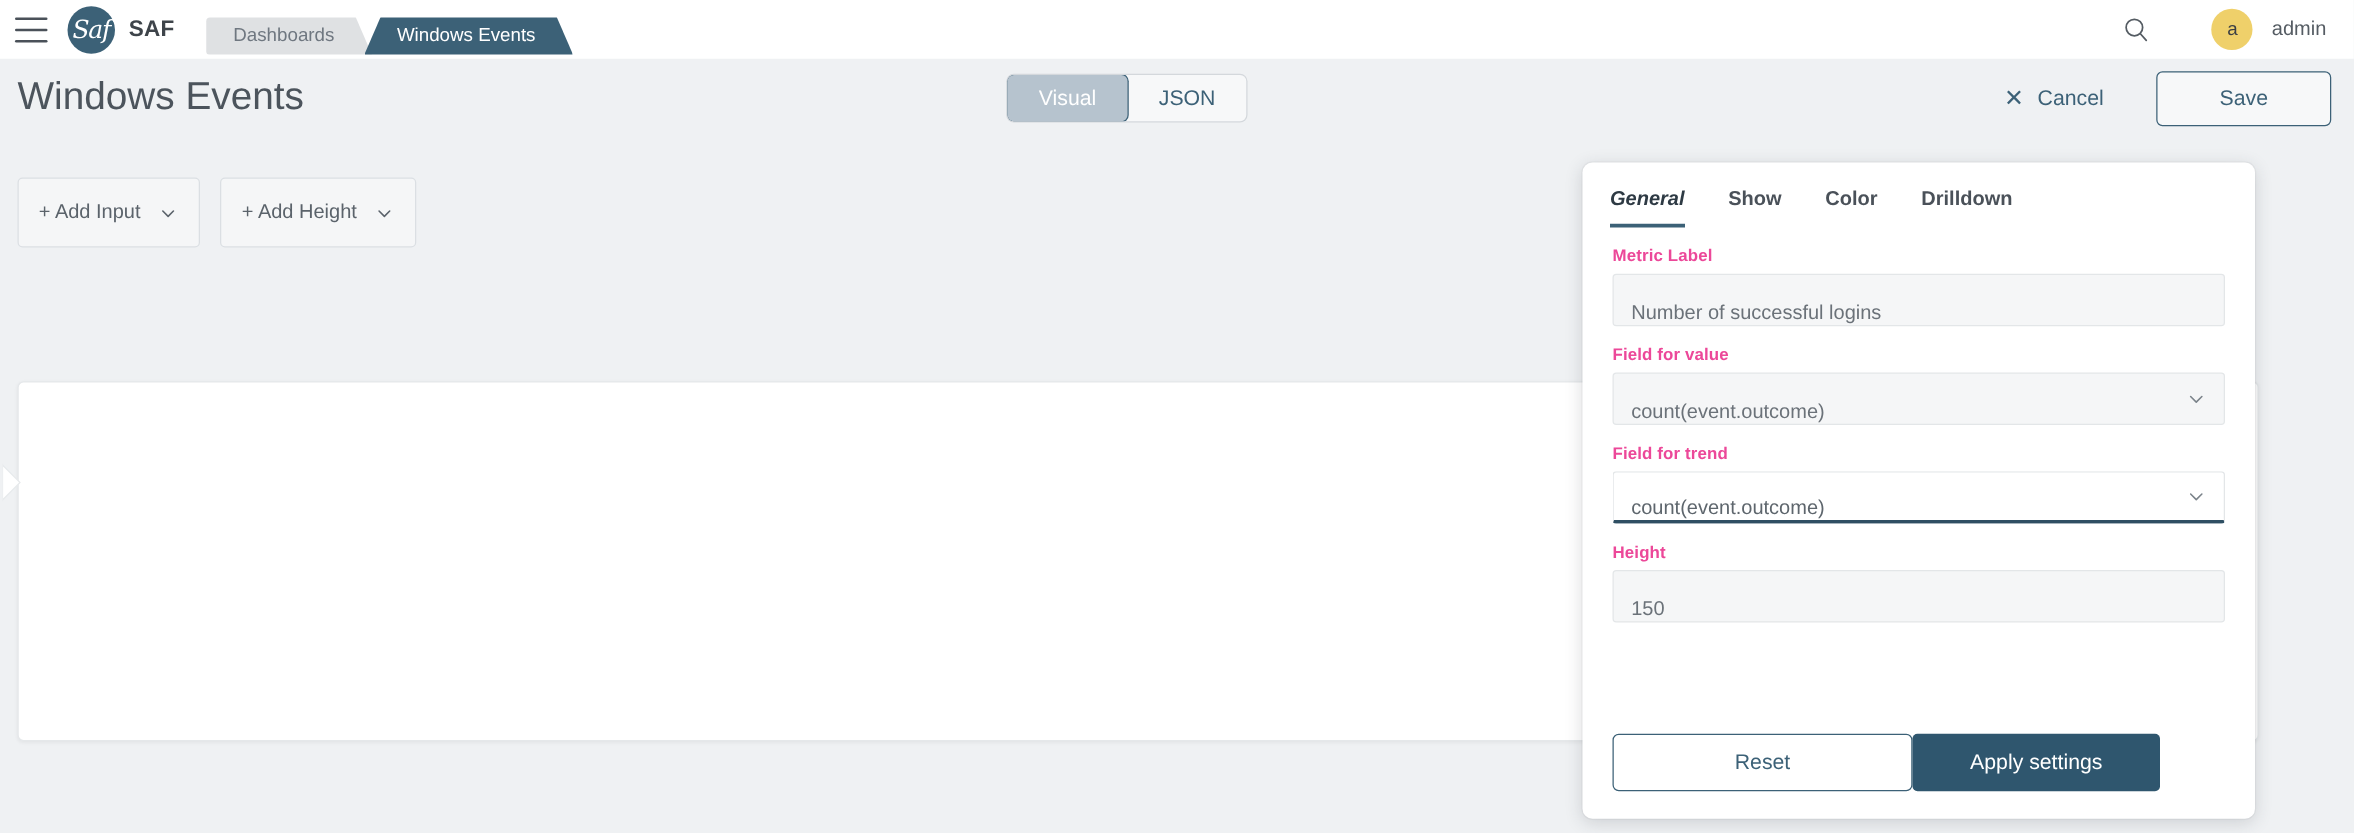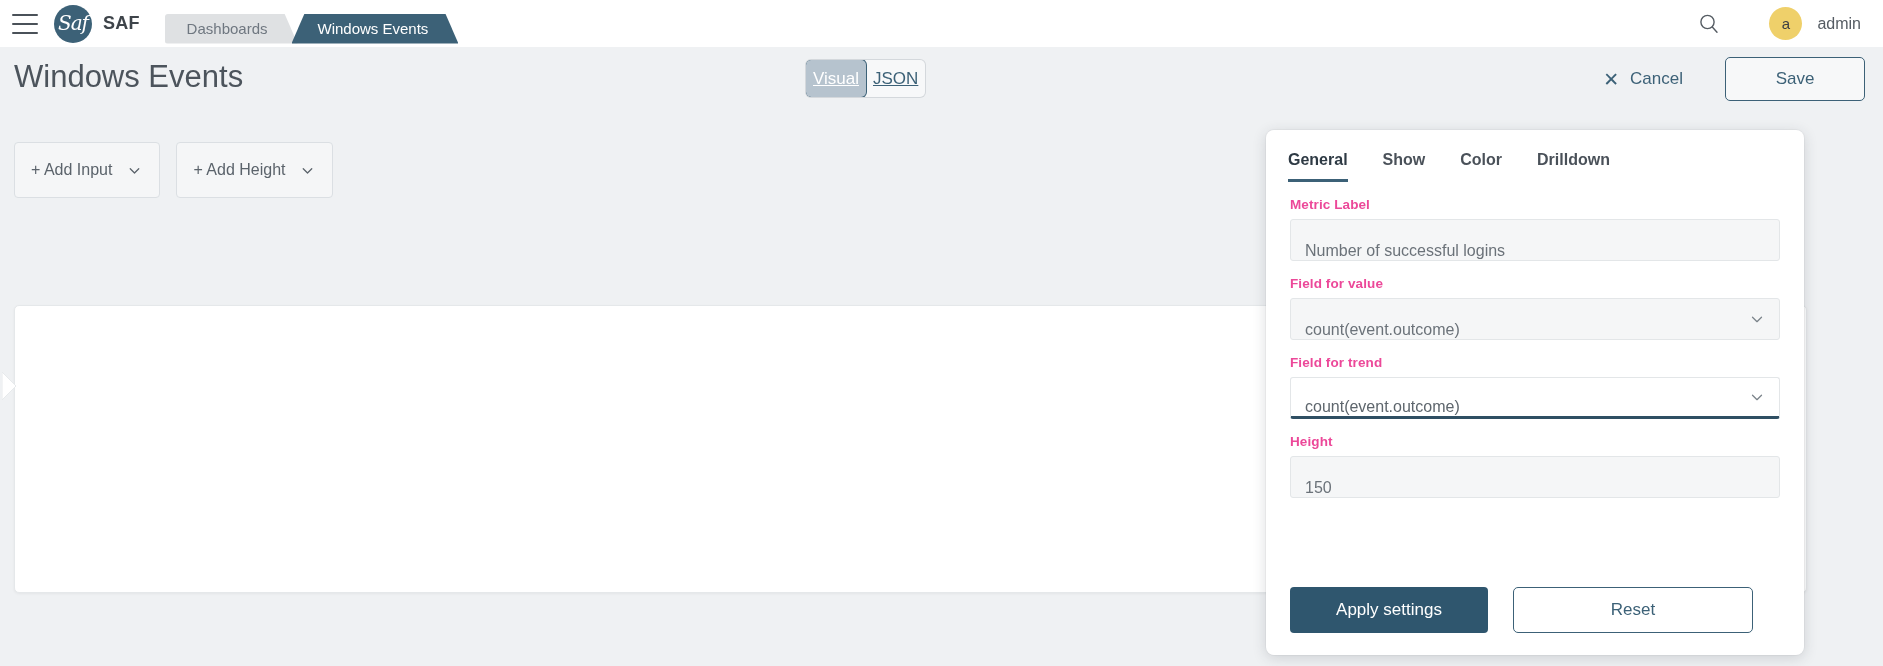--- a/index.html
+++ b/index.html
@@ -129,24 +129,23 @@
     position: absolute;
     left: 806px; top: 13px;
     display: flex;
     border-radius: 5px;
     background: #f7f8f9;
     box-shadow: 0 0 0 1px #d4d8dc;
     overflow: hidden;
   }
   .seg {
     font-size: 17px;
-    padding: 8px 7px;
+    padding: 8px 25px;
     cursor: pointer;
     line-height: 21px;
-    text-decoration: underline;
   }
   .seg.on {
     background: #b6c3ce;
     color: #ffffff;
     box-shadow: 0 0 0 1px #3c6177;
     border-radius: 5px;
   }
   .seg.off { color: #3c6177; }
 
   #header-actions {
@@ -254,21 +253,21 @@
   }
   .stab {
     font-size: 16px;
     font-weight: bold;
     color: #4a5159;
     padding: 4px 0 10px 0;
     margin-right: 35px;
     cursor: pointer;
     border-bottom: 3px solid transparent;
   }
-  .stab.active { color: #2e3a44; border-bottom-color: #3c6177; }
+  .stab.active { color: #2e3a44; border-bottom-color: #3c6177; font-style: italic; }
 
   .field-group { margin-top: 15px; }
   .field-label {
     font-size: 13.5px;
     font-weight: bold;
     color: #ec4899;
     margin-bottom: 7px;
     letter-spacing: 0.1px;
   }
   .field-box {
@@ -490,20 +489,20 @@
   </div>
 
   <div class="field-group">
     <div class="field-label">Height</div>
     <div class="field-box">
       <span>150</span>
     </div>
   </div>
 
   <div id="settings-footer">
+    <div id="reset-btn">
+      <span>Reset</span>
+    </div>
     <div id="apply-settings-btn">
       <span>Apply settings</span>
     </div>
-    <div id="reset-btn">
-      <span>Reset</span>
-    </div>
   </div>
 </div>
 
 </body></html>

